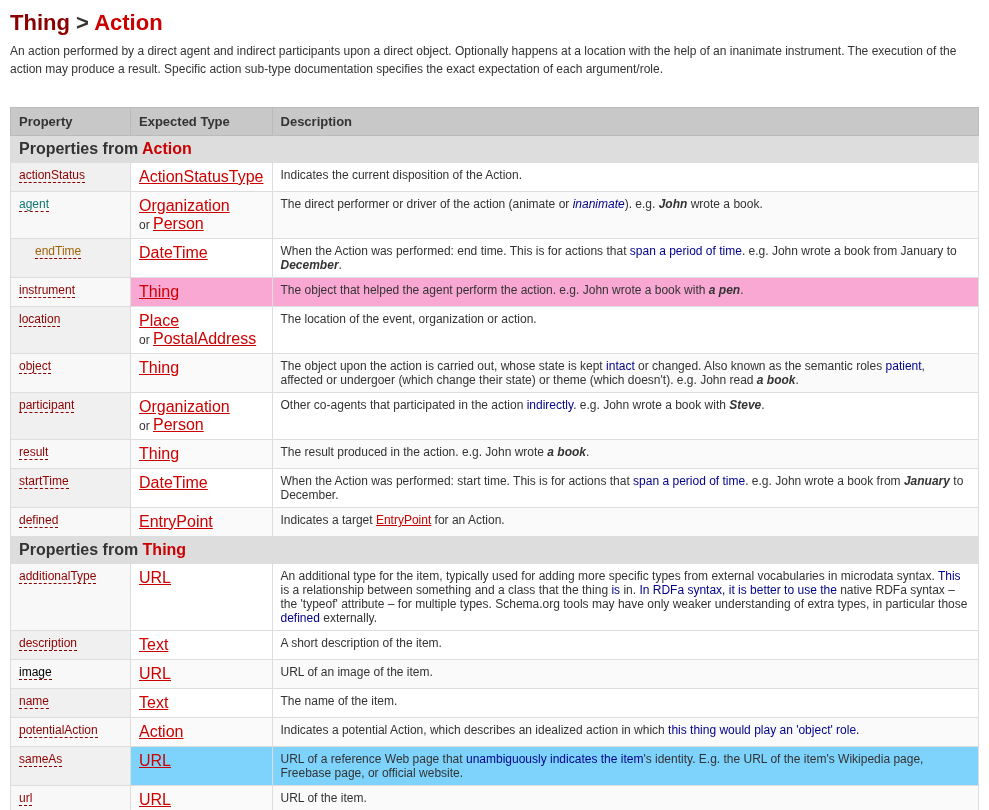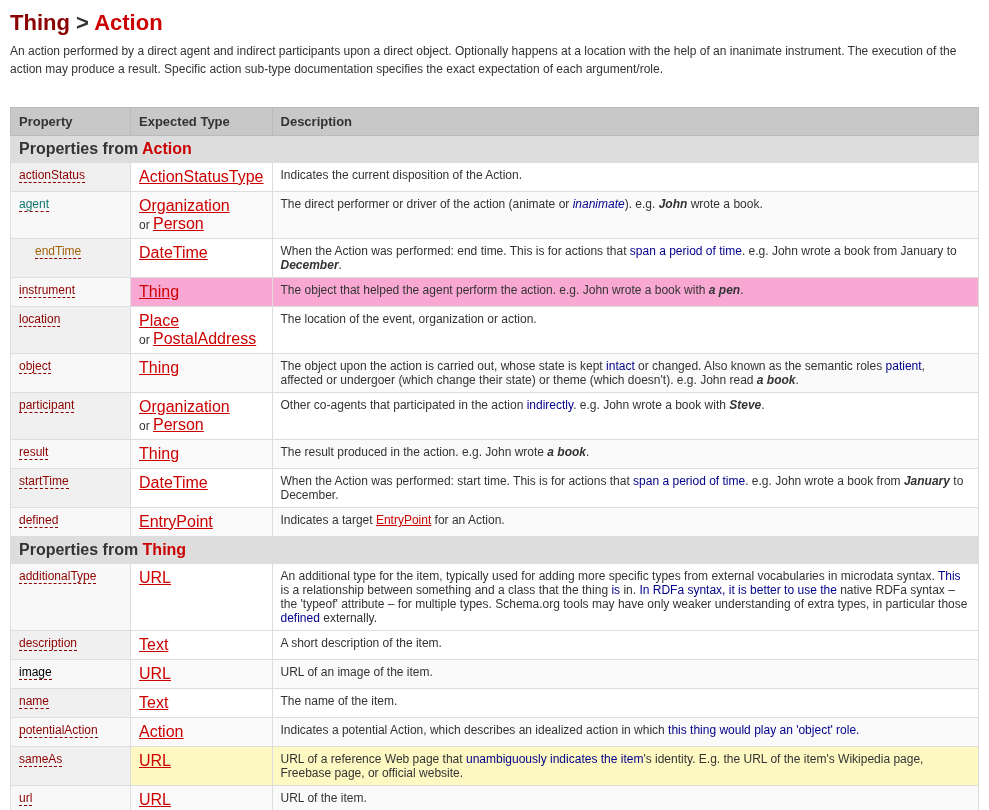--- a/index.html
+++ b/index.html
@@ -123,21 +123,21 @@
       <tr style="background: rgb(255, 255, 255);">
         <td class="prop-cell"><a href="#" class="prop-link" style="color:#8b0000; border-bottom:1px dashed #8b0000; text-decoration:none;">name</a></td>
         <td class="type-cell"><a href="#" class="type-link">Text</a></td>
         <td class="desc-cell">The name of the item.</td>
       </tr>
       <tr style="background: rgb(250, 250, 250);">
         <td class="prop-cell"><a href="#" class="prop-link" style="color:#8b0000; border-bottom:1px dashed #8b0000; text-decoration:none;">potentialAction</a></td>
         <td class="type-cell"><a href="#" class="type-link">Action</a></td>
         <td class="desc-cell">Indicates a potential Action, which describes an idealized action in which <span style="color:#00008b">this thing would play an 'object' role.</span></td>
       </tr>
-      <tr style="background: #fef9c3;">
+      <tr style="background: #7dd3fc;">
         <td class="prop-cell"><a href="#" class="prop-link" style="color:#8b0000; border-bottom:1px dashed #8b0000; text-decoration:none;">sameAs</a></td>
         <td class="type-cell"><a href="#" class="type-link">URL</a></td>
         <td class="desc-cell">URL of a reference Web page that <span style="color:#00008b">unambiguously indicates the item</span>'s identity. E.g. the URL of the item's Wikipedia page, Freebase page, or official website.</td>
       </tr>
       <tr style="background: rgb(250, 250, 250);">
         <td class="prop-cell"><a href="#" class="prop-link" style="color:#8b0000; border-bottom:1px dashed #8b0000; text-decoration:none;">url</a></td>
         <td class="type-cell"><a href="#" class="type-link">URL</a></td>
         <td class="desc-cell">URL of the item.</td>
       </tr>
     </tbody>

